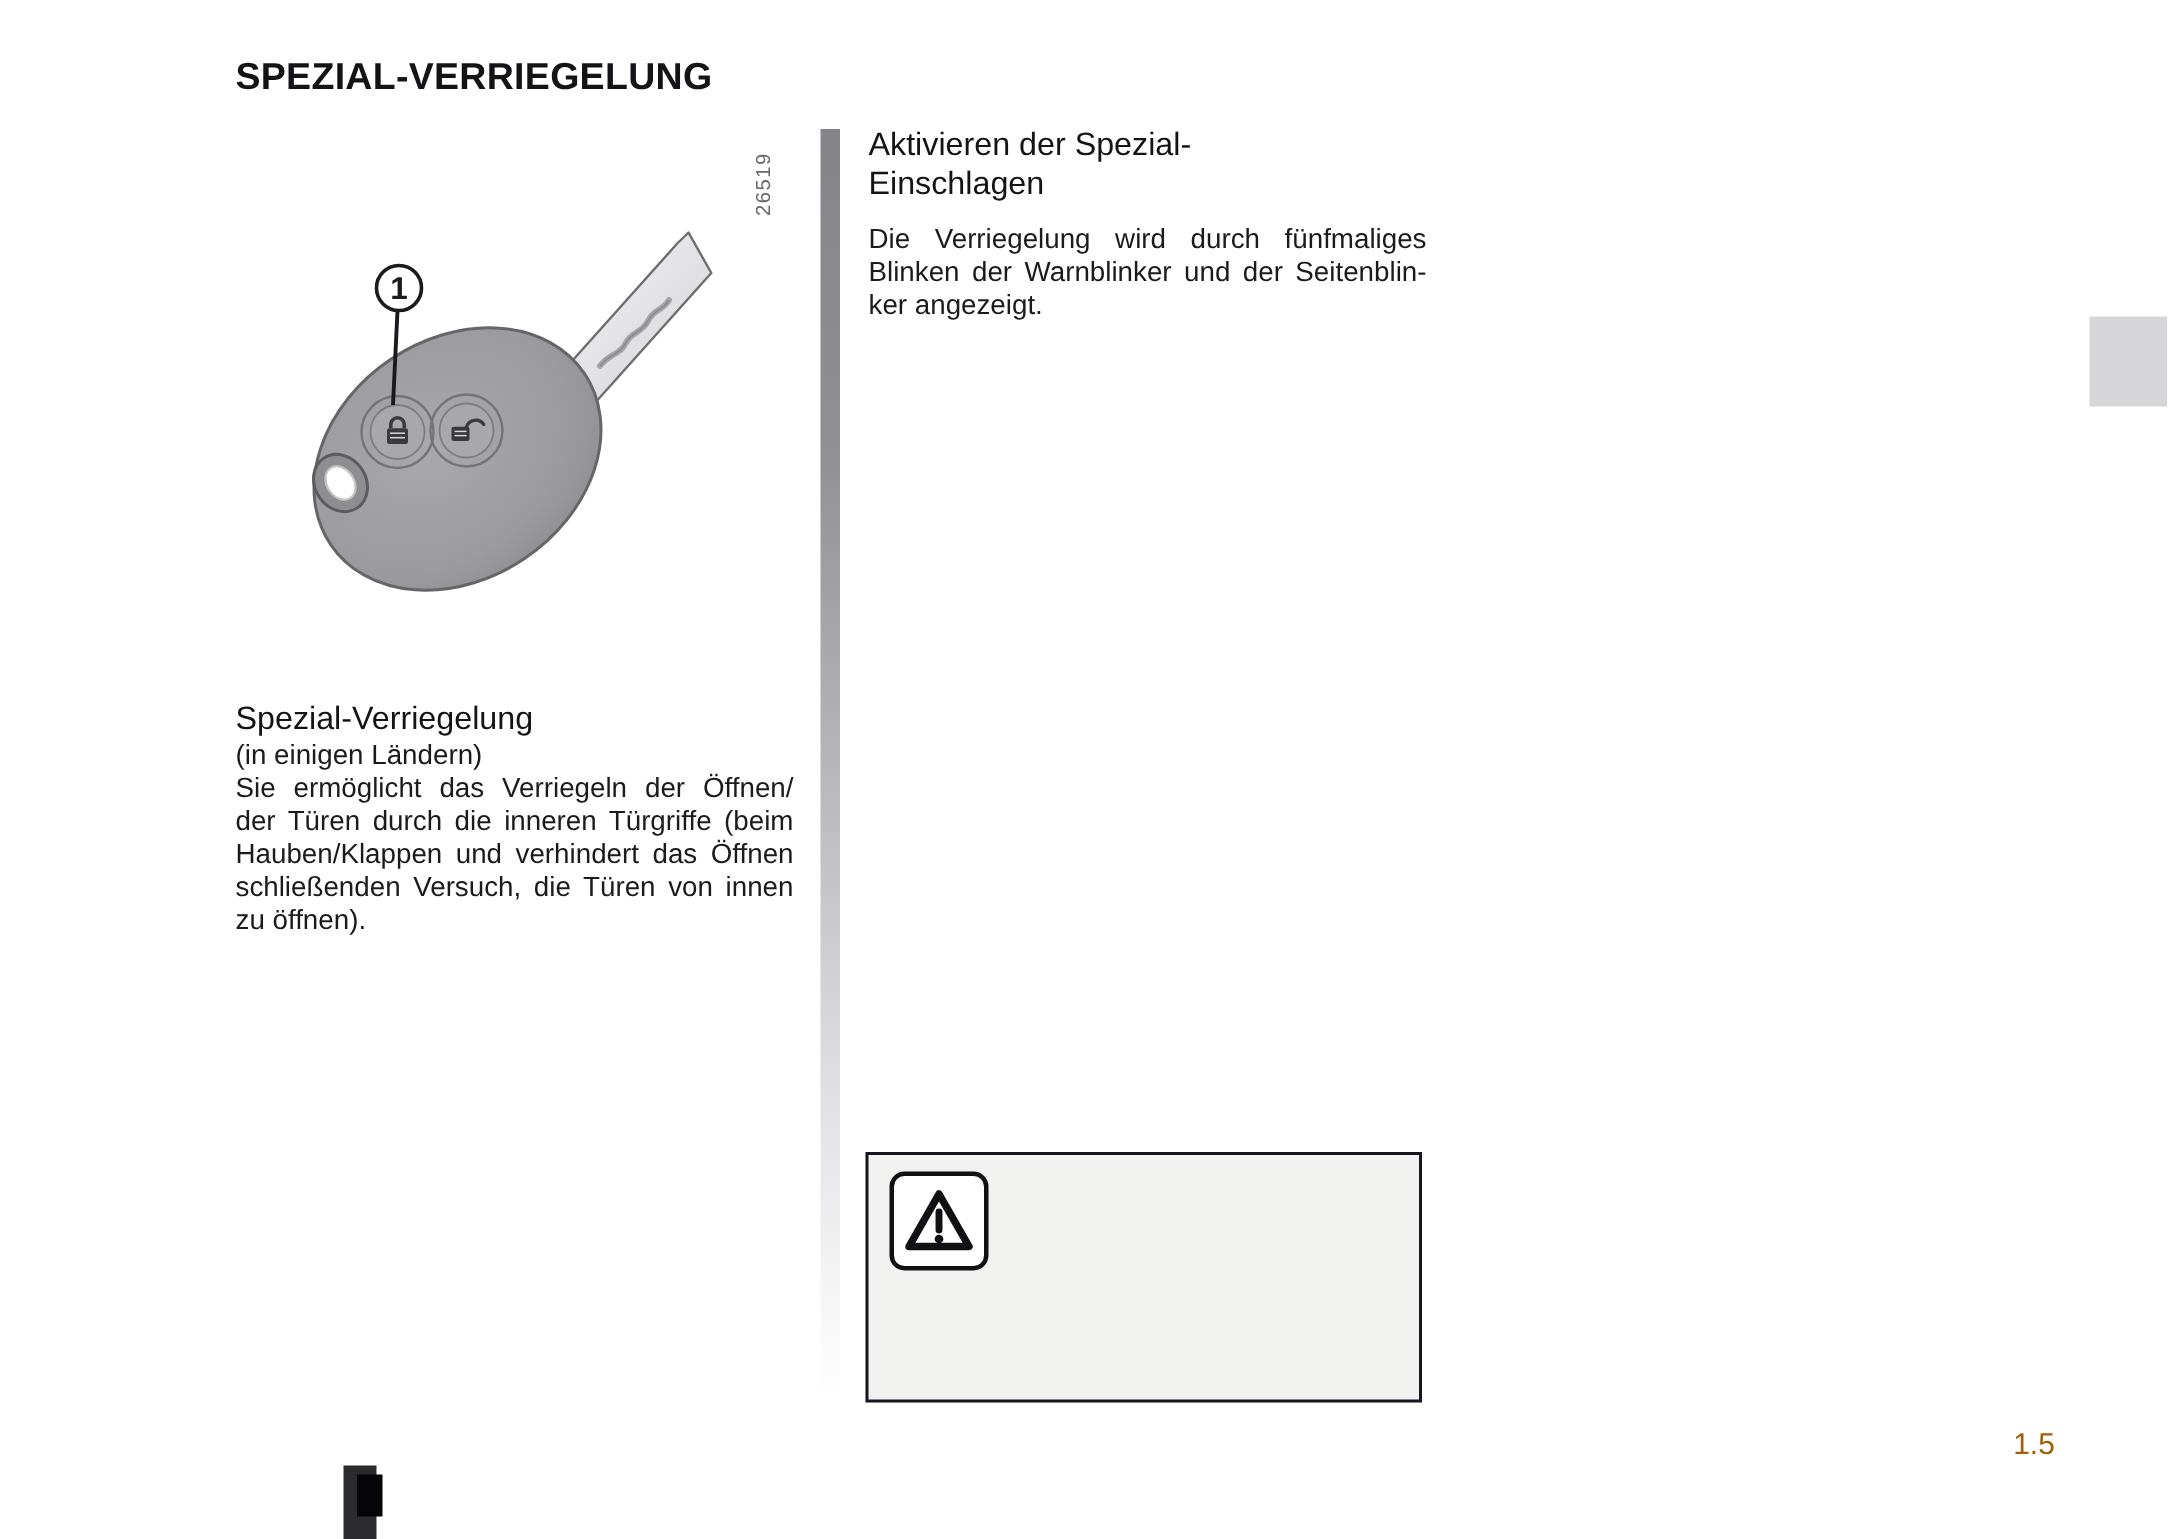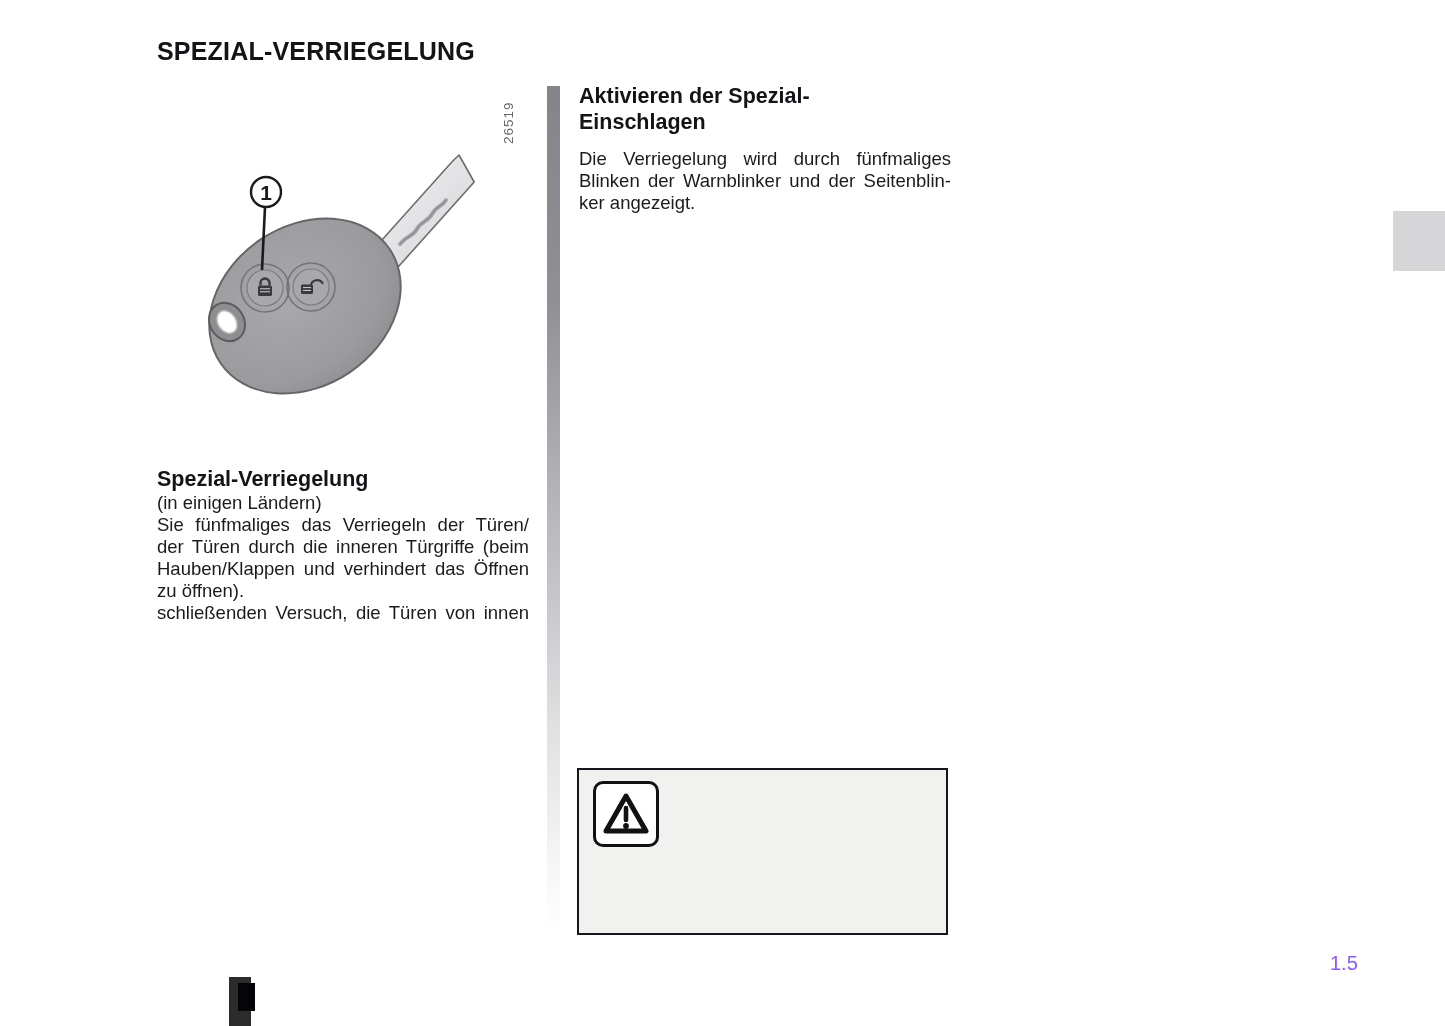--- a/index.html
+++ b/index.html
@@ -29,21 +29,21 @@
   .divider-bar {
     position:absolute; left:547px; top:86px; width:13px; height:845px;
     background:linear-gradient(to bottom,
       #84848a 0%, #8f8f94 25%, #a9a9ae 42%, #c6c6ca 60%,
       #dfdfe2 75%, #f3f3f4 90%, #ffffff 100%);
   }
   
   .col { position:absolute; width:372px; font-size:18.5px; line-height:22px; }
   .col-left  { left:157px; top:466px; }
   .col-right { left:579px; top:83px;  }
-  h2.sec-heading { font-size:21.5px; font-weight:bold; line-height:26px; color:#141418; }
+  h2.sec-heading { font-size:21.5px; font-weight:normal; line-height:26px; color:#141418; }
   .sec-sub { font-size:18.5px; line-height:22px; }
   .para { margin-bottom:11px; }
   .jline { text-align:justify; text-align-last:justify; }
   .jline.last { text-align-last:left; }
   .col-right h2.sec-heading { margin-bottom:13px; }
   .inline-ref { font-weight:bold; font-style:italic; }
   
   .warning-box {
     position:absolute; left:577px; top:768px; width:371px; height:167px;
     background:#f1f1f0; border:2.5px solid #16161e;
@@ -53,21 +53,21 @@
     background:#ffffff; border:3.5px solid #111114; border-radius:10px;
     display:flex; align-items:center; justify-content:center;
   }
   .warning-text {
     position:absolute; left:93px; top:11px; width:262px;
     font-size:18.5px; line-height:21.5px;
   }
   
   .page-number {
     position:absolute; left:1330px; top:952px; width:52px;
-    text-align:left; font-size:20px; color:#8b5cf6;
+    text-align:center; font-size:20px; color:#a16207;
   }
   .side-tab {
     position:absolute; left:1393px; top:211px; width:52px; height:60px;
     background:#d6d6d8;
   }
   .bottom-tab-outer {
     position:absolute; left:229px; top:977px; width:22px; height:49px;
     background:#2c2c2e;
   }
   .bottom-tab-inner {
@@ -153,25 +153,25 @@
       <div class="jline">Die Verriegelung wird durch fünfmaliges</div>
       <div class="jline">Blinken der Warnblinker und der Seitenblin-</div>
       <div class="jline last">ker angezeigt.</div>
     </div>
   </div>
 
   <div class="col col-left">
     <h2 class="sec-heading">Spezial-Verriegelung</h2>
     <div class="sec-sub">(in einigen Ländern)</div>
     <div class="para">
-      <div class="jline">Sie fünfmaliges das Verriegeln der Türen/</div>
+      <div class="jline">Sie ermöglicht das Verriegeln der Öffnen/</div>
       <div class="jline">der Türen durch die inneren Türgriffe (beim</div>
       <div class="jline">Hauben/Klappen und verhindert das Öffnen</div>
+      <div class="jline">schließenden Versuch, die Türen von innen</div>
       <div class="jline last">zu öffnen).</div>
-      <div class="jline">schließenden Versuch, die Türen von innen</div>
     </div>
   </div>
 
   <div class="warning-box">
     <div class="warning-icon-frame">
       <svg width="46" height="42" viewBox="0 0 46 42">
         <path d="M23 3 L43 38 L3 38 Z" fill="none" stroke="#111114" stroke-width="5" stroke-linejoin="round"></path>
         <line x1="23" y1="15" x2="23" y2="27" stroke="#111114" stroke-width="4.6" stroke-linecap="round"></line>
         <circle cx="23" cy="33" r="2.9" fill="#111114"></circle>
       </svg>

